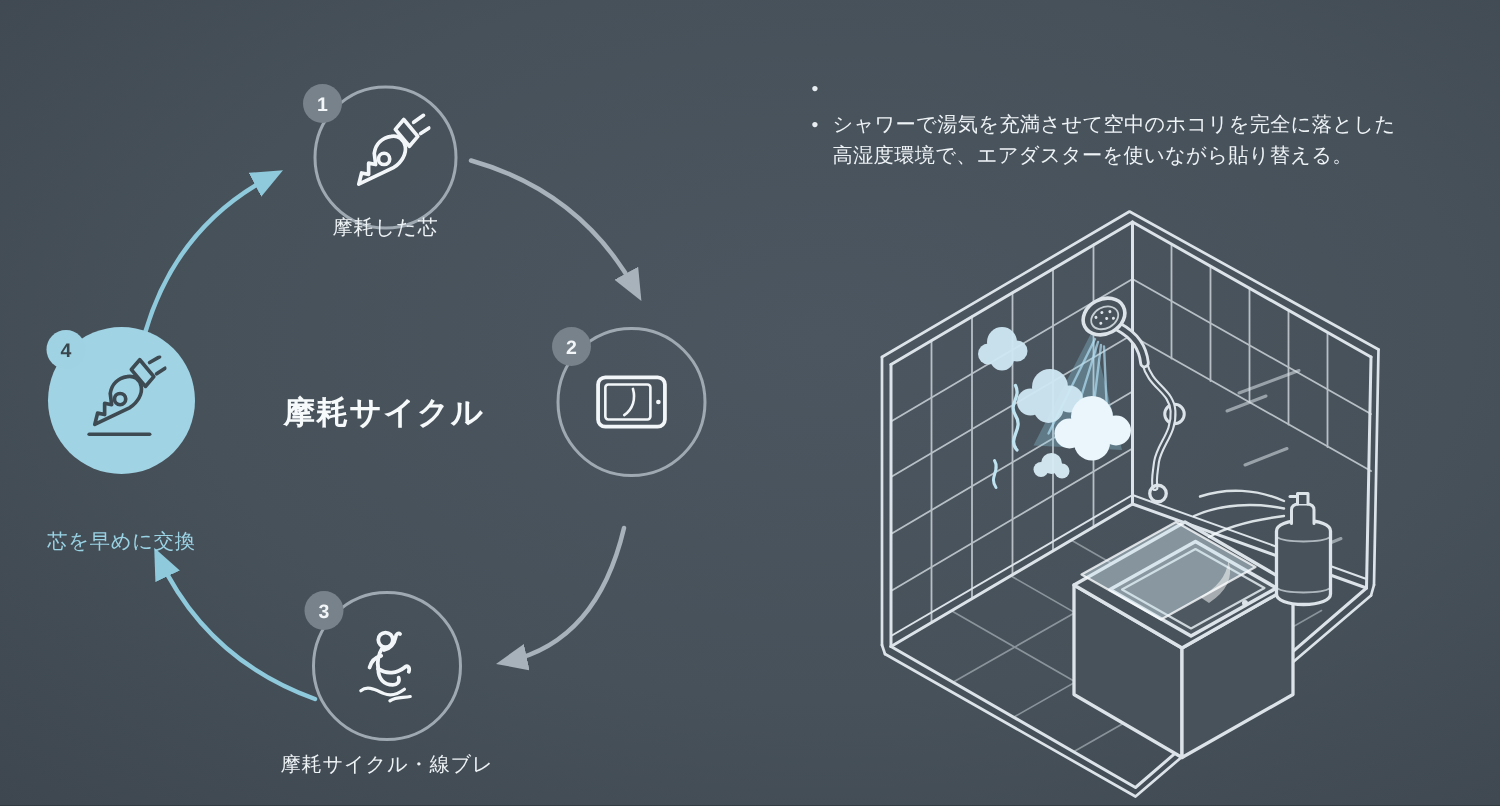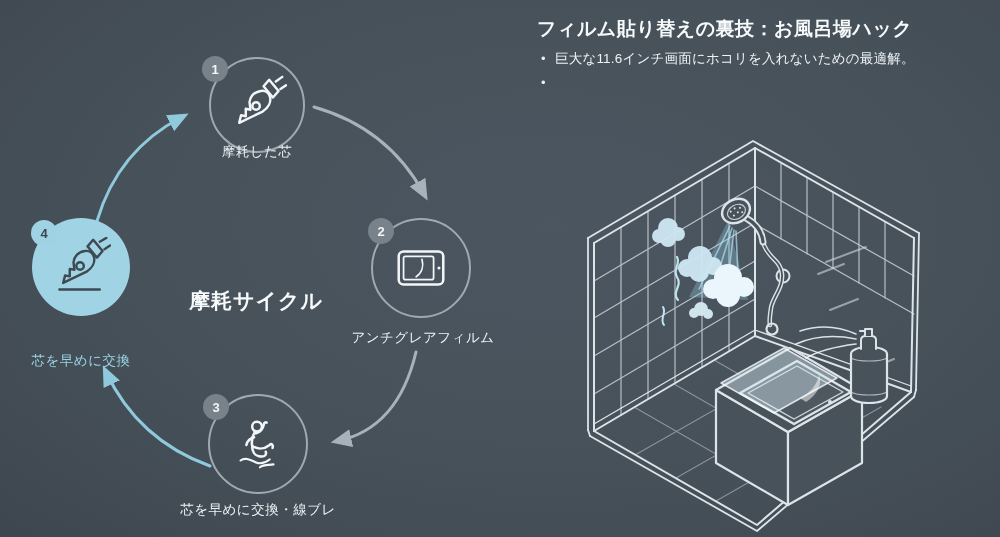--- a/index.html
+++ b/index.html
@@ -80,64 +80,62 @@
     <svg width="62" height="62" viewBox="0 0 64 64" style="position:static">
       <g fill="none" stroke="#f2f6f8" stroke-width="2.6" stroke-linecap="round" stroke-linejoin="round">
         <rect x="9" y="15" width="46" height="34" rx="5"></rect>
         <rect x="14" y="20" width="31" height="24" rx="2" stroke-width="1.8"></rect>
         <path d="M27,41 C33,37 35,30 33,23" stroke-width="1.8"></path>
         <circle cx="50.5" cy="32" r="1.6" fill="#f2f6f8" stroke="none"></circle>
       </g>
     </svg>
   </div>
   <div class="badge" style="left:368px;top:218px;">2</div>
-  <div class="node-label" style="left:423px;top:329px;">アンチグレアフィルム</div>
 
   <div class="node-circle" style="left:208px;top:394px;width:100px;height:100px;">
     <svg width="62" height="62" viewBox="0 0 64 64" style="position:static">
       <g fill="none" stroke="#f2f6f8" stroke-width="2.6" stroke-linecap="round" stroke-linejoin="round">
         <circle cx="31" cy="14" r="5"></circle>
         <path d="M29,19 C26,24 25,29 26,34"></path>
         <path d="M30,21 C34,20 37,17 38,12 C38,10 40,9 41,10"></path>
         <path d="M28,25 C24,26 21,29 20,33"></path>
         <path d="M26,34 C32,38 39,37 44,33 C46,31 48,33 47,36"></path>
         <path d="M26,34 C26,41 30,45 36,45 C39,45 41,43 40,40"></path>
         <path d="M14,49 C19,45 25,49 30,51 C35,53 40,51 44,48" stroke-width="2.2"></path>
         <path d="M34,56 C38,53 43,54 48,53" stroke-width="2.2"></path>
       </g>
     </svg>
   </div>
   <div class="badge" style="left:203px;top:394px;">3</div>
-  <div class="node-label" style="left:258px;top:501px;">芯を早めに交換・線ブレ</div>
+  <div class="node-label" style="left:258px;top:501px;">摩耗サイクル・線ブレ</div>
 
   <div class="node-circle highlight" style="left:32px;top:218px;width:98px;height:98px;">
     <svg width="60" height="60" viewBox="0 0 64 64" style="position:static">
       <g fill="none" stroke="#3e4a52" stroke-width="2.6" stroke-linecap="round" stroke-linejoin="round">
         <path d="M13,49 L15,41 L20,42 L20,34 L25,35 L24,27 C25,20 30,16 36,15 C41,14 45,17 46,22 C47,27 44,33 38,37 Z"></path>
         <circle cx="31" cy="31" r="4"></circle>
         <path d="M39,10 L45,3 L55,15 L49,22 Z"></path>
         <path d="M52,5 L59,1"></path>
         <path d="M57,13 L63,9"></path>
         <path d="M9,56 L52,56"></path>
       </g>
     </svg>
   </div>
   <div class="badge blue" style="left:31px;top:220px;">4</div>
   <div class="node-label blue" style="left:81px;top:328px;margin-top:24px;">芯を早めに交換</div>
 
-  <div class="cycle-title" style="left:256px;top:261px;margin-top:26px;">摩耗サイクル</div>
-
-  <div class="panel-title">フィルム貼り替えの裏技：お風呂場ハック</div>
+  <div class="cycle-title" style="left:256px;top:261px;">摩耗サイクル</div>
+
   <ul class="bullets">
     <li>
       <span class="dot">•</span>
-      <span class="btxt">巨大な11.6インチ画面にホコリを入れないための最適解。</span>
     </li>
     <li>
       <span class="dot">•</span>
+      <span class="btxt">シャワーで湯気を充満させて空中のホコリを完全に落とした高湿度環境で、エアダスターを使いながら貼り替える。</span>
     </li>
   </ul>
 
   <svg class="abs" style="left:0;top:0;" width="1000" height="537" viewBox="0 0 1000 537">
     <g fill="none" stroke="#dce4e9" stroke-width="2" stroke-linecap="round" stroke-linejoin="round">
 
       <g stroke-width="1.8">
         <path d="M588,238 L753,141 L919,233"></path>
         <path d="M588,238 L588,430"></path>
         <path d="M919,233 L916,390"></path>

